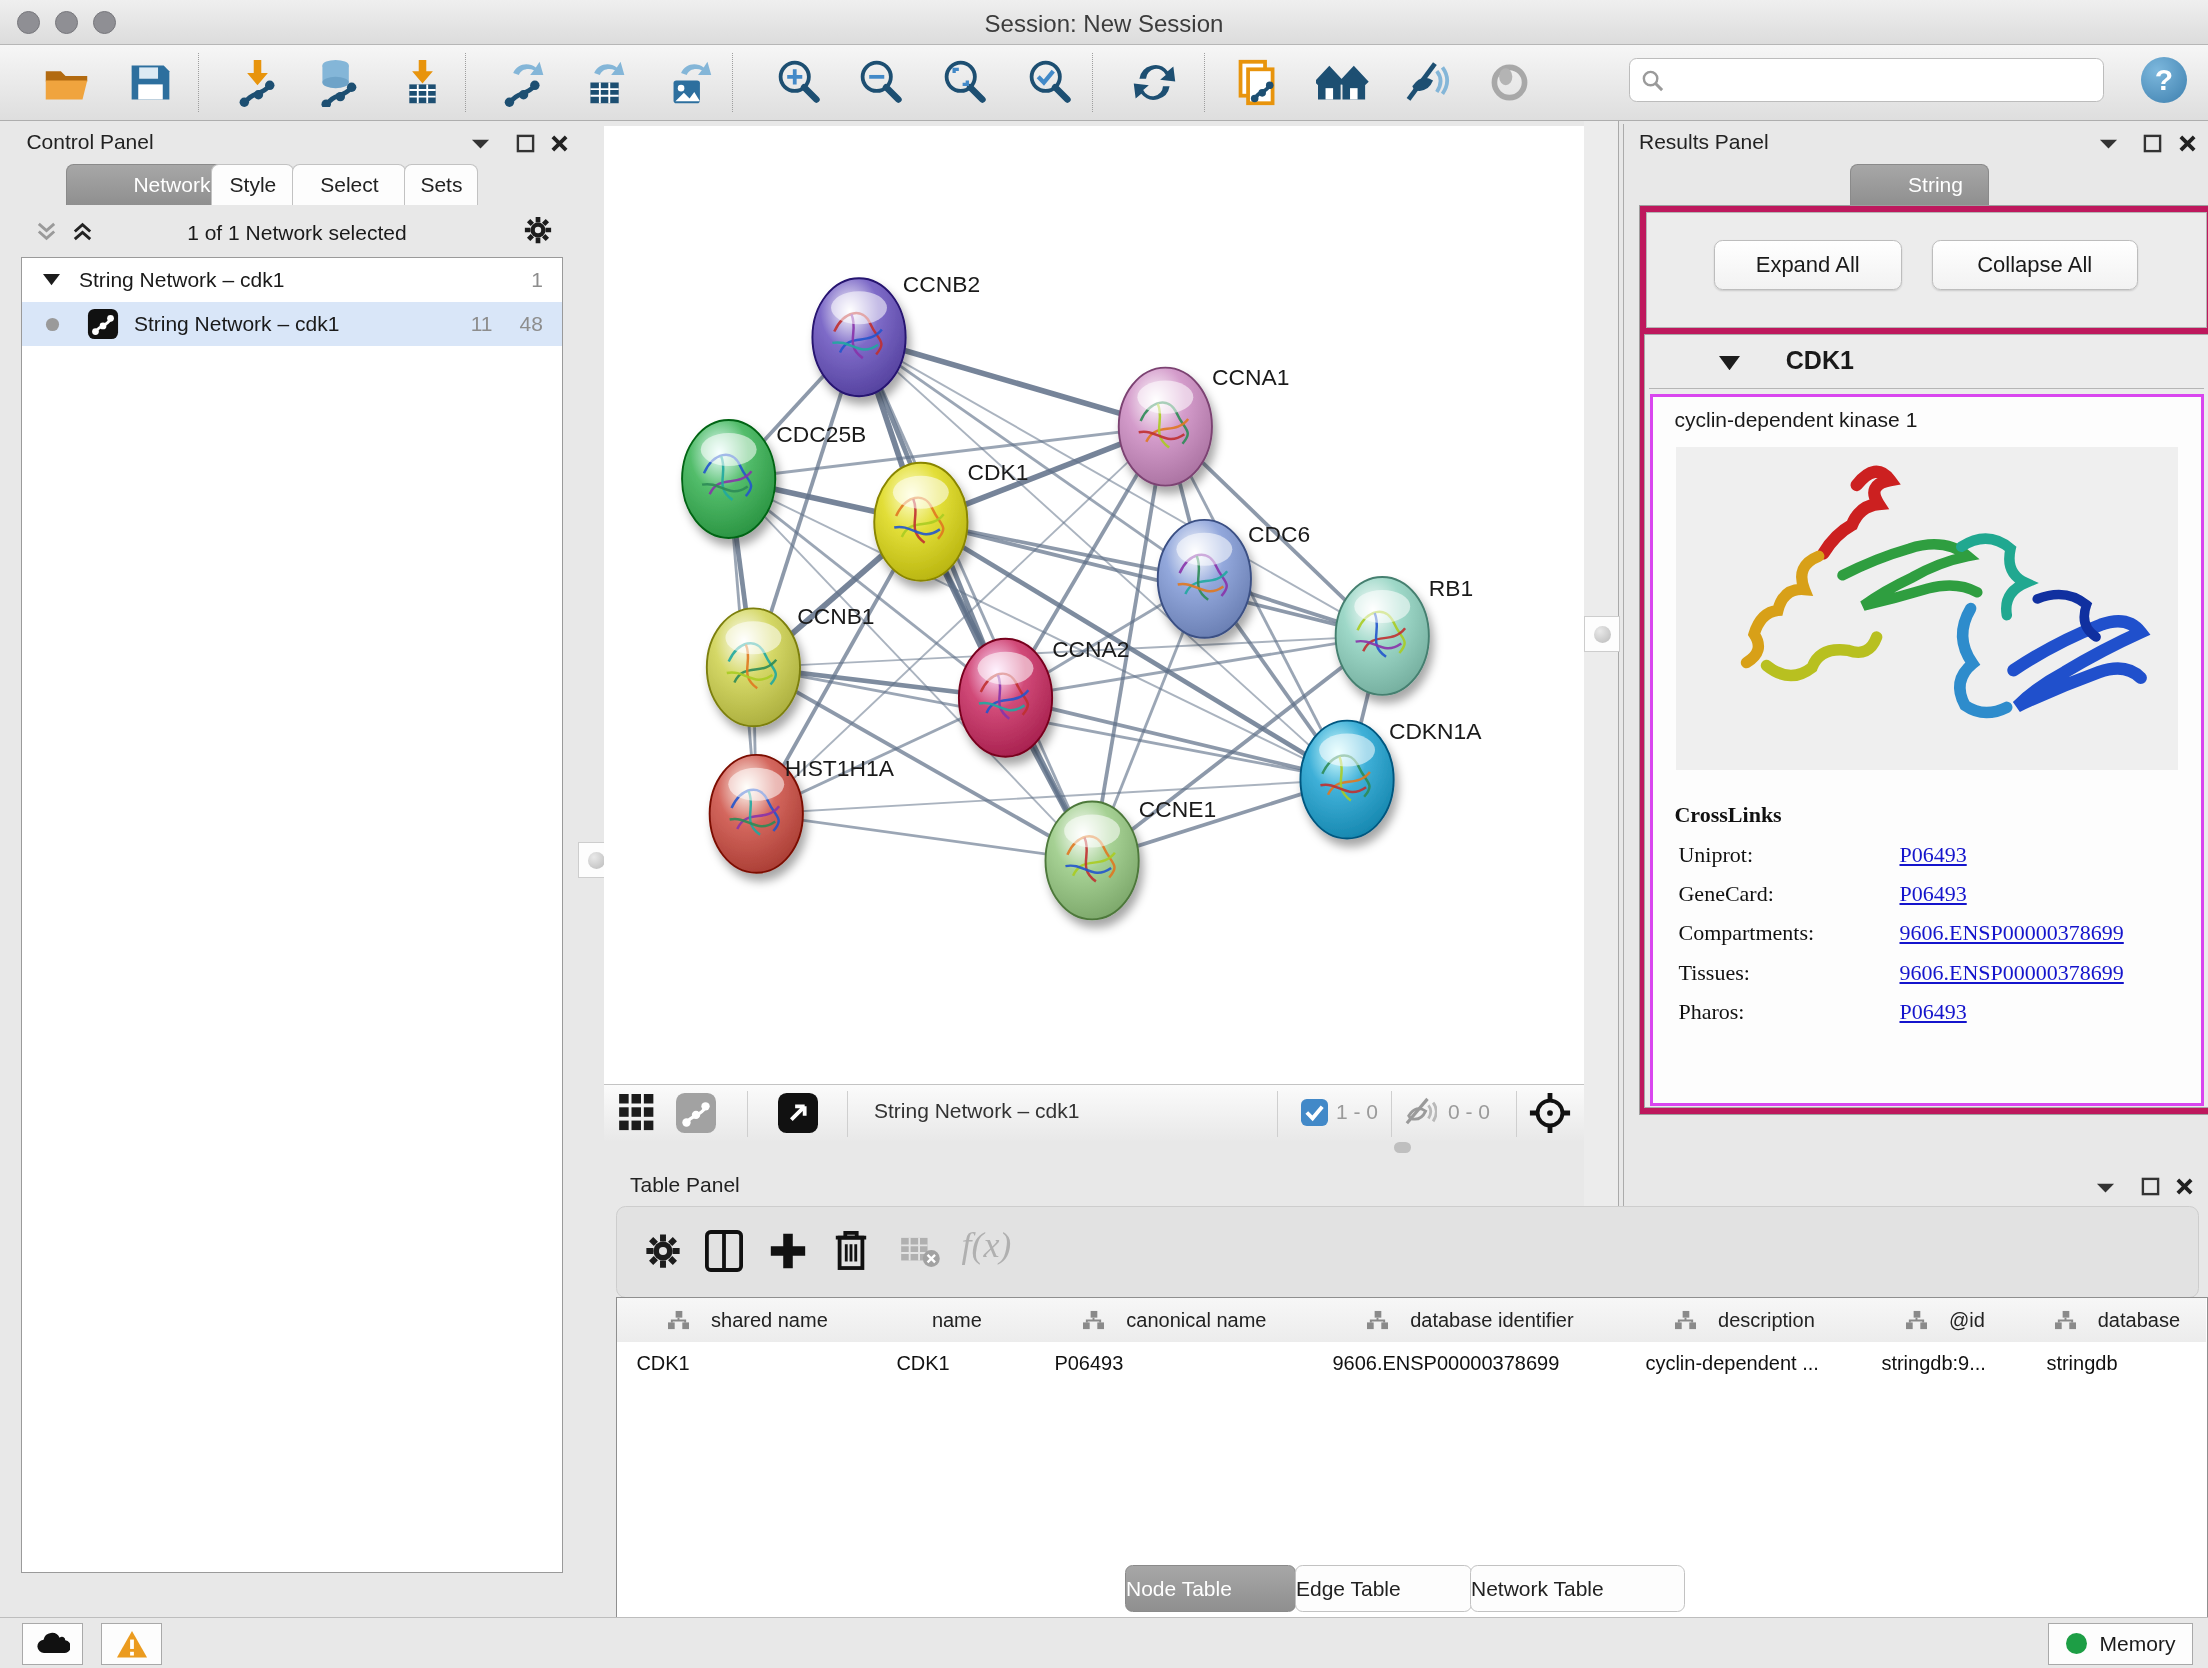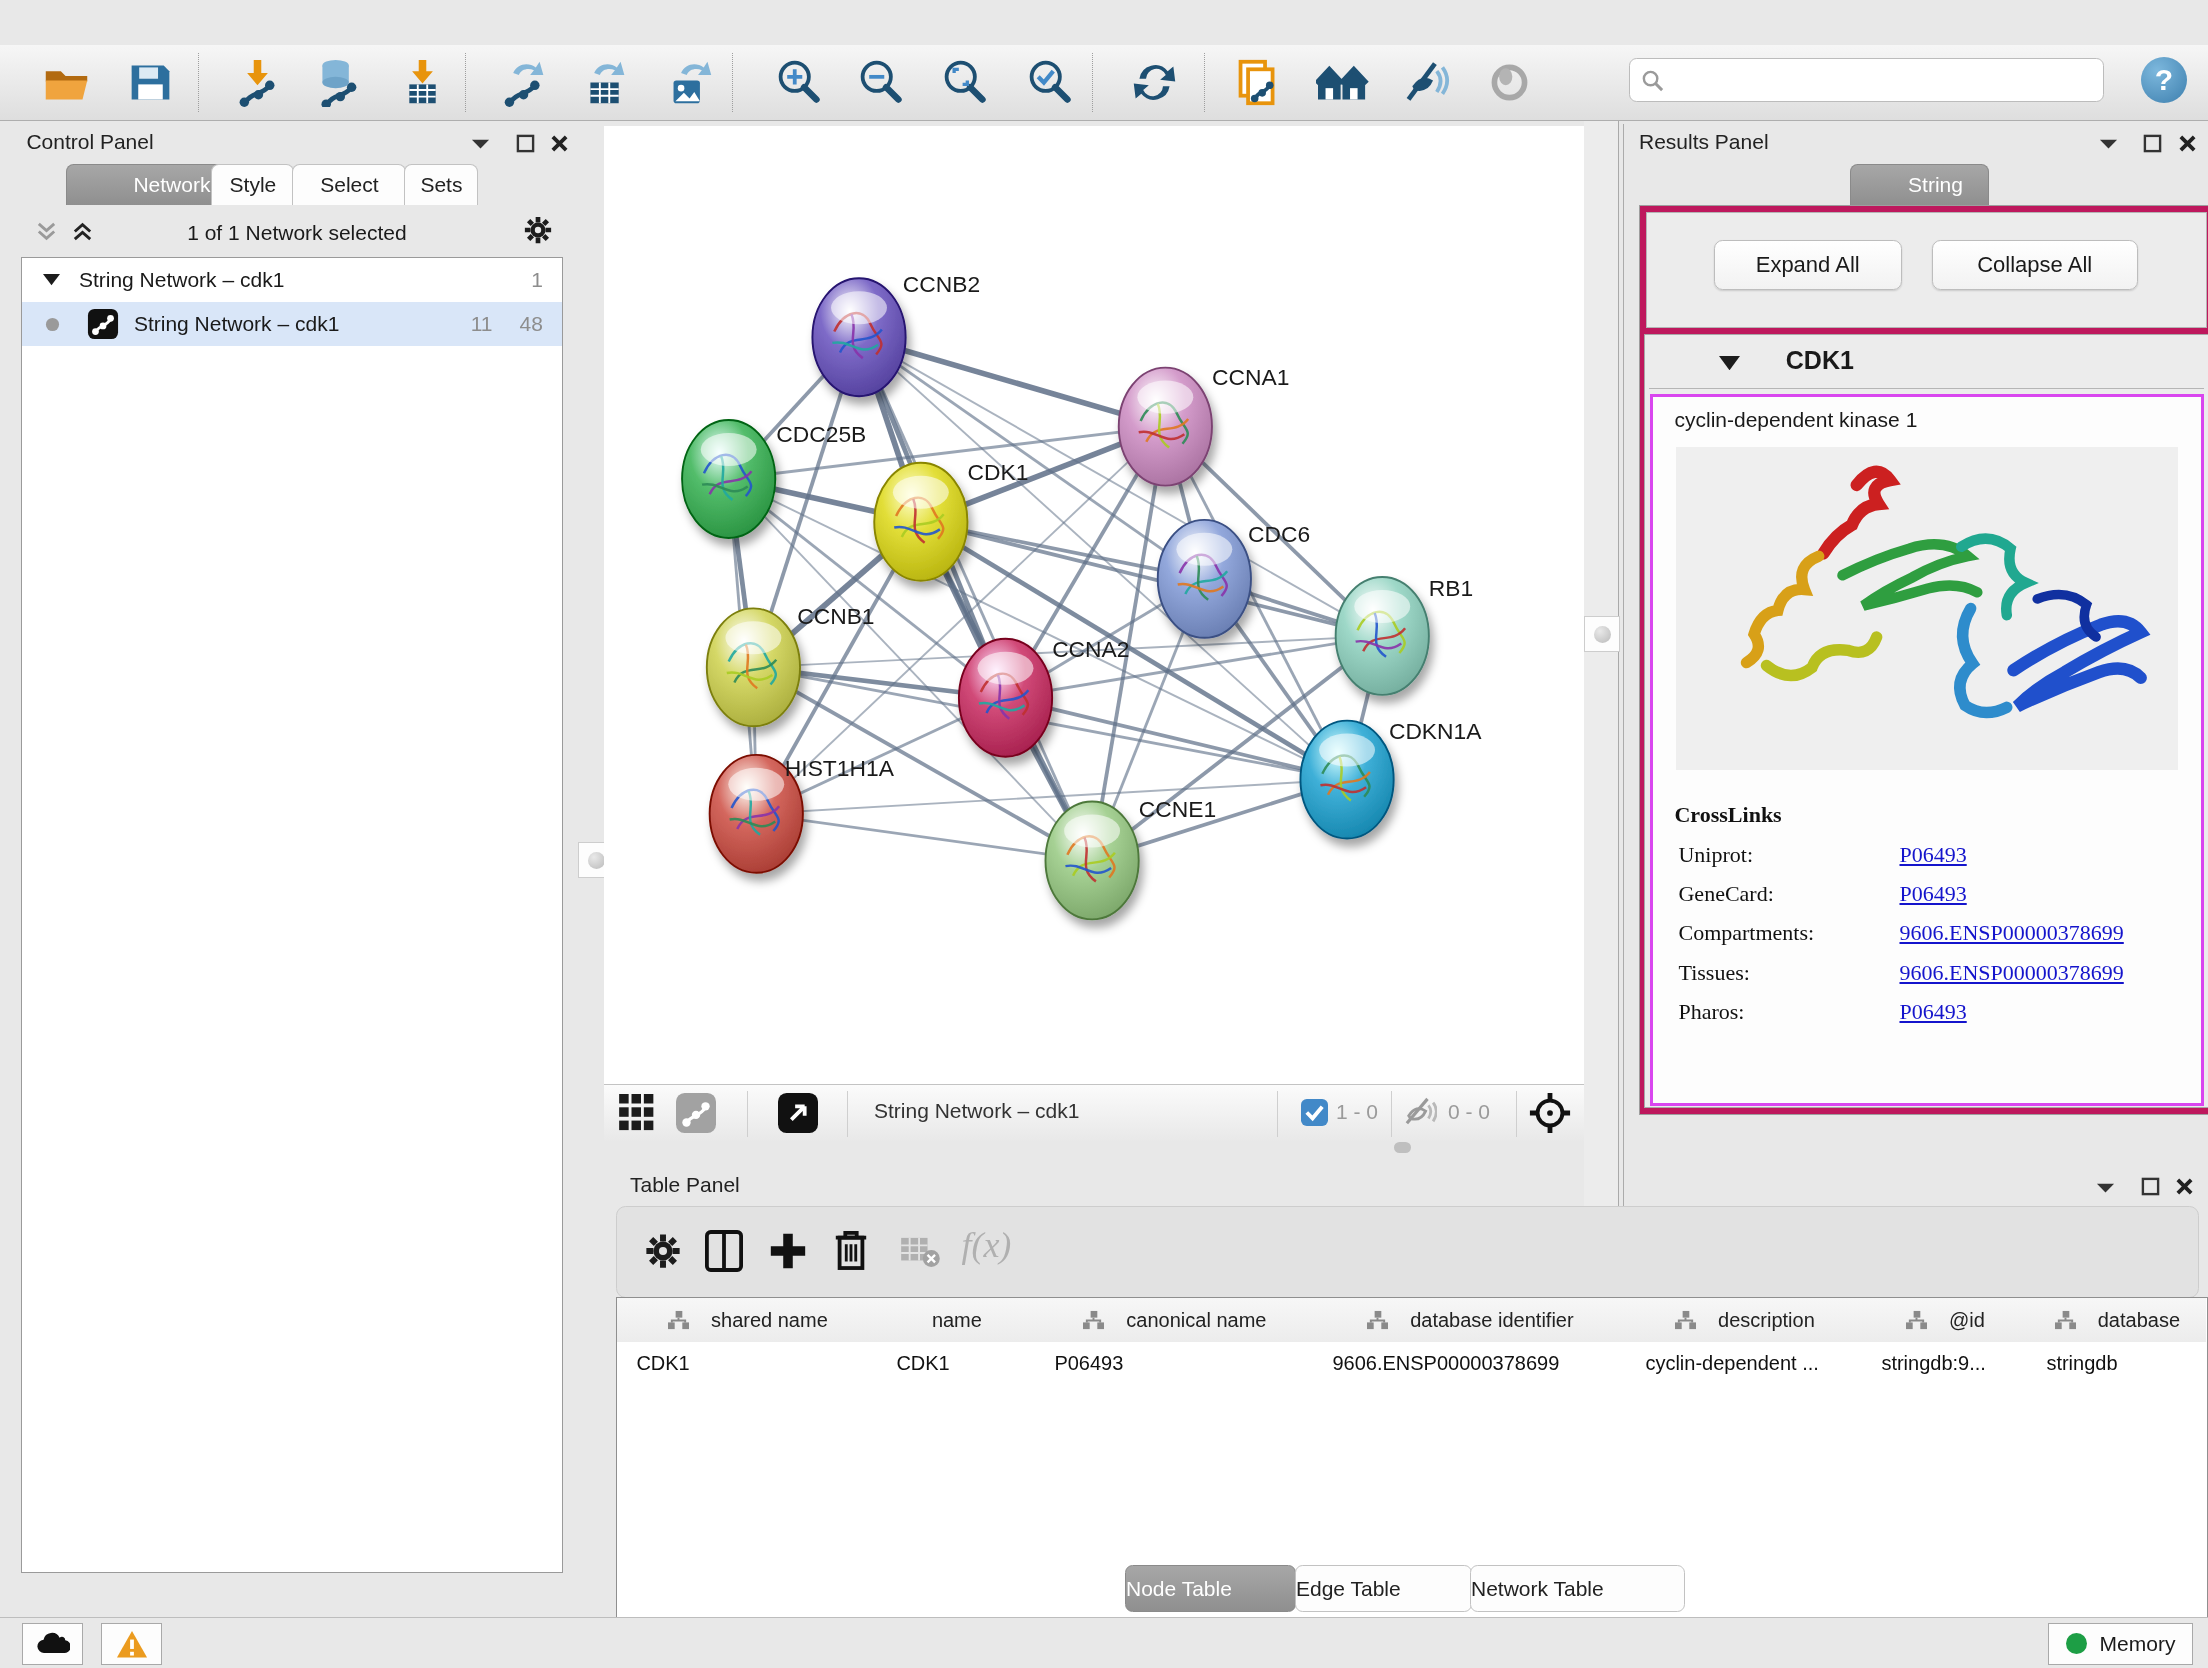--- a/index.html
+++ b/index.html
@@ -77,20 +77,26 @@
   .sbtn{position:absolute;top:4.8px;height:40px;background:#fdfdfd;border:1.9px solid #a9a9a9;
     display:flex;align-items:center;justify-content:center;gap:13px;font-size:21px;}
   .dot-green{width:21px;height:21px;border-radius:50%;background:#1d9e45;}
   svg{display:block;}
 </style>
 </head>
 <body>
 
 <div id="win">
 
+  <div id="titlebar" class="abs">
+    <div class="tlight" style="left:17px"></div>
+    <div class="tlight" style="left:55px"></div>
+    <div class="tlight" style="left:93px"></div>
+    <div id="wtitle">Session: New Session</div>
+  </div>
 
   <div id="toolbar" class="abs">
     <div class="tbtn" style="left:37px">
       <svg width="49" height="49" viewBox="0 0 52 52">
           <path d="M4 14 h16 l5 5 h23 v6 H4z" fill="#b26a10"></path>
           <path d="M4 24 h44 l-5 20 H4z" fill="#f0a43e"></path>
         </svg>
     </div>
     <div class="tbtn" style="left:121px">
       <svg width="49" height="49" viewBox="0 0 52 52">

